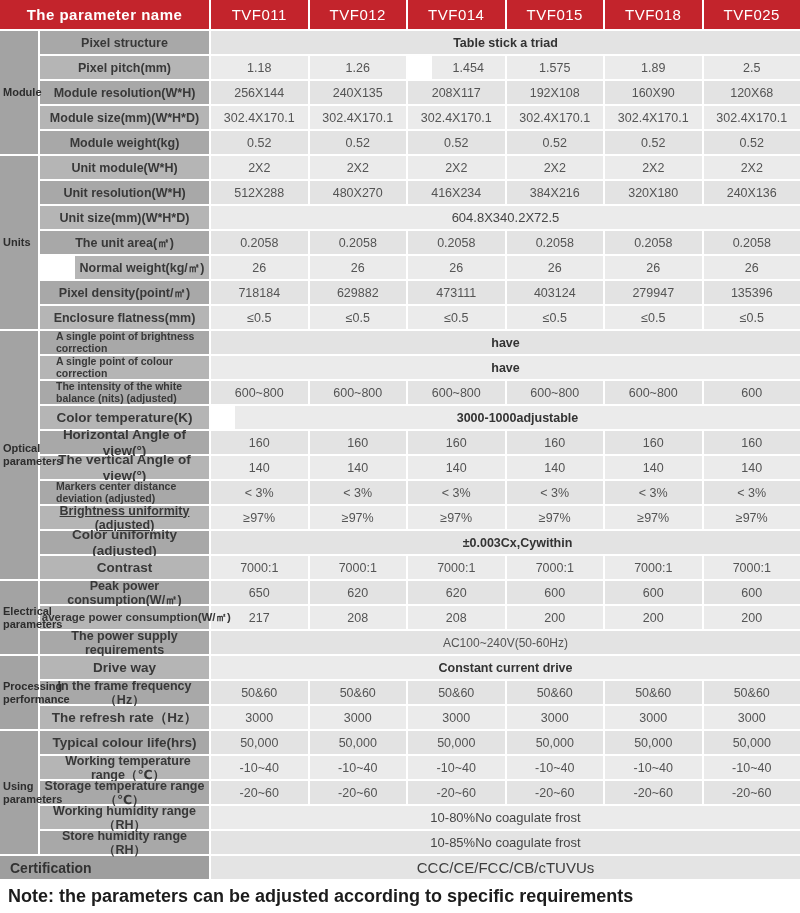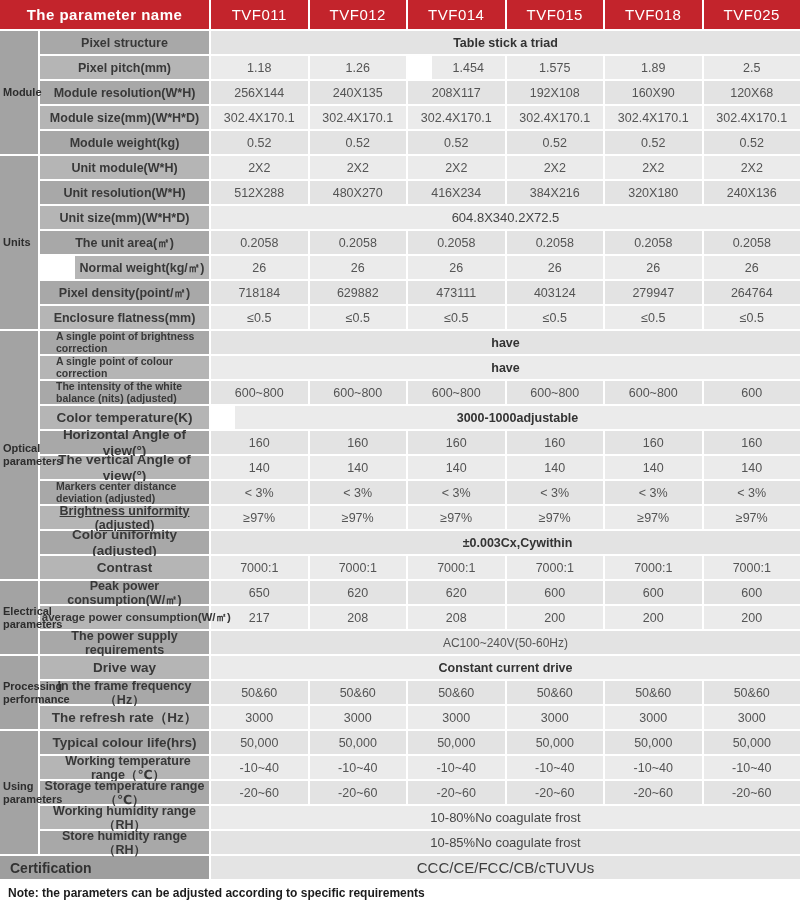--- a/index.html
+++ b/index.html
@@ -27,21 +27,21 @@
   .value-cell{display:flex;align-items:center;justify-content:center;font-size:12.5px;color:#545454;}
   .value-cell.dark{background:var(--value_dark,#e3e3e3);}
   .value-cell.light{background:var(--value_light,#ebebeb);}
   .span-cell.bold{font-weight:bold;color:#333;}
   .span-cell.darkplain{color:#454545;font-size:13px;}
   .span-cell.plain{font-size:12px;}
   .cert-label{background:var(--cert_label_bg,#9e9e9e);display:flex;align-items:center;
     font-weight:bold;font-size:14px;color:#323232;padding-left:10px;}
   .cert-value{background:var(--cert_value_bg,#e4e4e4);display:flex;align-items:center;justify-content:center;
     font-size:15px;color:#3d3d3d;}
-  .note{font-weight:bold;font-size:12px;color:#1c1c1c;padding:7px 8px 0 8px;}
+  .note{font-weight:bold;font-size:18px;color:#1c1c1c;padding:7px 8px 0 8px;}
 </style>
 </head>
 <body>
 
 <div id="spec-grid">
   <div class="hcell hparam" style="grid-column:1/3;grid-row:1">The parameter name</div>
   <div class="hcell" style="grid-column:3;grid-row:1">TVF011</div>
   <div class="hcell" style="grid-column:4;grid-row:1">TVF012</div>
   <div class="hcell" style="grid-column:5;grid-row:1">TVF014</div>
   <div class="hcell" style="grid-column:6;grid-row:1">TVF015</div>
@@ -112,21 +112,21 @@
     <div class="value-cell light" style="grid-area: 11 / 5;">26</div>
     <div class="value-cell light" style="grid-area: 11 / 6;">26</div>
     <div class="value-cell light" style="grid-area: 11 / 7;">26</div>
     <div class="value-cell light" style="grid-area: 11 / 8;">26</div>
     <div class="label-cell dark sz-md" style="grid-area: 12 / 2;">Pixel density(point/㎡)</div>
     <div class="value-cell dark" style="grid-area: 12 / 3;">718184</div>
     <div class="value-cell dark" style="grid-area: 12 / 4;">629882</div>
     <div class="value-cell dark" style="grid-area: 12 / 5;">473111</div>
     <div class="value-cell dark" style="grid-area: 12 / 6;">403124</div>
     <div class="value-cell dark" style="grid-area: 12 / 7;">279947</div>
-    <div class="value-cell dark" style="grid-area: 12 / 8;">264764</div>
+    <div class="value-cell dark" style="grid-area: 12 / 8;">135396</div>
     <div class="label-cell light sz-md" style="grid-area: 13 / 2;">Enclosure flatness(mm)</div>
     <div class="value-cell light" style="grid-area: 13 / 3;">≤0.5</div>
     <div class="value-cell light" style="grid-area: 13 / 4;">≤0.5</div>
     <div class="value-cell light" style="grid-area: 13 / 5;">≤0.5</div>
     <div class="value-cell light" style="grid-area: 13 / 6;">≤0.5</div>
     <div class="value-cell light" style="grid-area: 13 / 7;">≤0.5</div>
     <div class="value-cell light" style="grid-area: 13 / 8;">≤0.5</div>
     <div class="group-cell" style="grid-area: 14 / 1 / 24;">
       <span class="group-text">Optical
 parameters</span>

